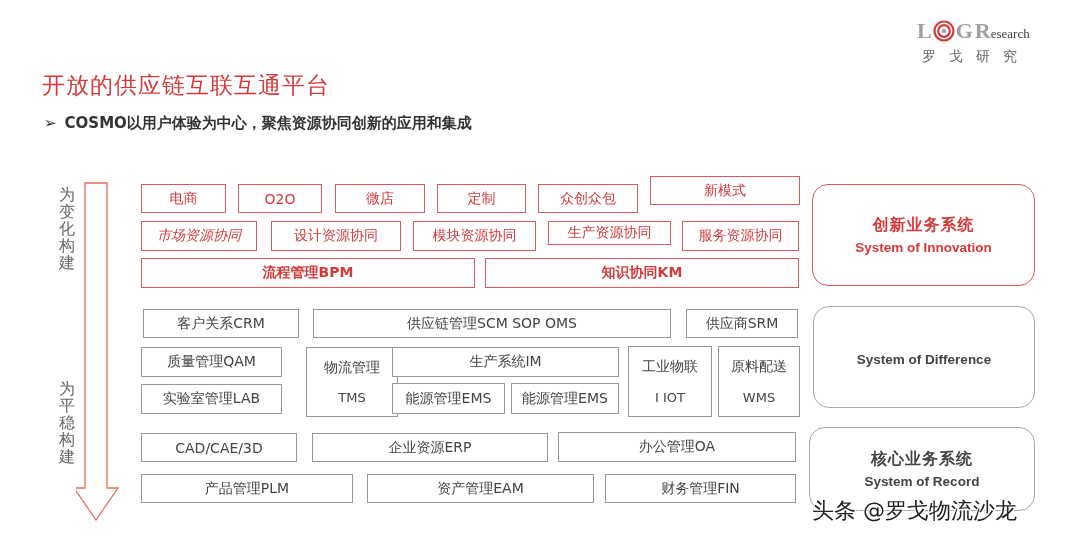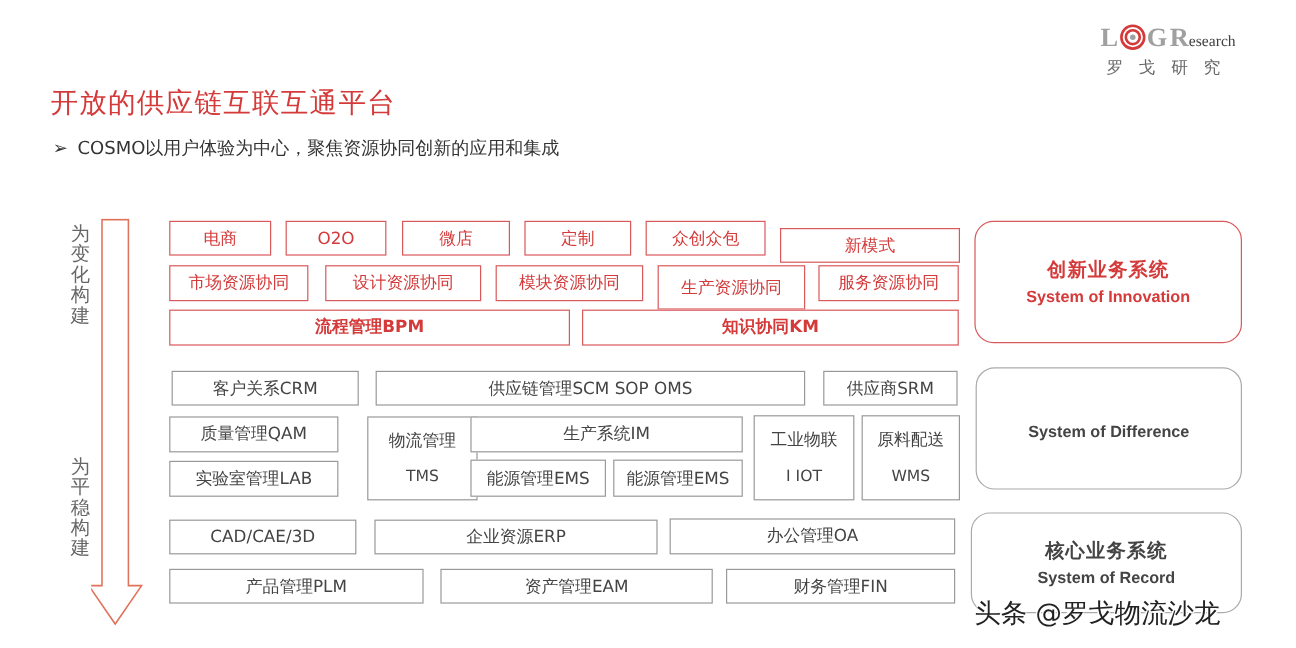--- a/index.html
+++ b/index.html
@@ -12,21 +12,21 @@
   .logo-top { position: absolute; left: 0; top: 0; height: 26px; display: flex; align-items: center; }
   .logo-L { font-family: "Liberation Serif", serif; font-weight: bold; font-size: 22px; color: #a0a0a0; line-height: 22px; }
   .logo-O { width: 22px; height: 22px; position: relative; margin: 0 1px; }
   .logo-G { font-family: "Liberation Serif", serif; font-weight: bold; font-size: 22px; color: #a0a0a0; line-height: 22px; }
   .logo-R { font-family: "Liberation Serif", serif; font-weight: bold; font-size: 22px; color: #a0a0a0; line-height: 22px; margin-left: 2px; }
   .logo-esearch { font-family: "Liberation Serif", serif; font-size: 13px; color: #404040; line-height: 22px; padding-top: 5px; }
   .logo-cn { position: absolute; left: 5px; top: 30px; font-size: 14px; color: #666; letter-spacing: 13px; white-space: nowrap; font-family: "DejaVu Serif", serif; }
 
   
   .title { left: 42px; top: 70px; font-size: 23px; color: #d43a3a; font-family: "DejaVu Serif", serif; letter-spacing: 1px; white-space: nowrap; }
-  .subtitle { left: 44px; top: 114px; font-size: 15px; font-weight: normal; color: #333; white-space: nowrap; }
+  .subtitle { left: 44px; top: 114px; font-size: 15px; font-weight: bold; color: #333; white-space: nowrap; }
   .subtitle .bullet { margin-right: 8px; }
 
   
   .arrow-svg { left: 76px; top: 182px; }
   .side-label { font-size: 16px; color: #666; width: 18px; line-height: 17px; text-align: center; word-break: break-all; }
   .side-top { left: 58px; top: 186px; }
   .side-bot { left: 58px; top: 380px; }
 
   
   .box { position: absolute; border: 1.2px solid #999; display: flex; align-items: center; justify-content: center;
@@ -75,26 +75,26 @@
   <path d="M5 1 H27 V306 H38 L16 338 L-6 306 H5 Z" transform="translate(4,0)" fill="#fff" stroke="#e0725a" stroke-width="1.3"></path>
 </svg>
 <div class="abs side-label side-top">为变化构建</div>
 <div class="abs side-label side-bot">为平稳构建</div>
 
 <div class="box red" style="left:141px;top:184px;width:85px;height:29px;">电商</div>
 <div class="box red" style="left:238px;top:184px;width:84px;height:29px;">O2O</div>
 <div class="box red" style="left:335px;top:184px;width:90px;height:29px;">微店</div>
 <div class="box red" style="left:437px;top:184px;width:89px;height:29px;">定制</div>
 <div class="box red" style="left:538px;top:184px;width:100px;height:29px;">众创众包</div>
-<div class="box red" style="left:650px;top:190px;width:150px;height:29px;">新模式</div>
+<div class="box red" style="left:650px;top:176px;width:150px;height:29px;">新模式</div>
 
-<div class="box red" style="left:141px;top:221px;width:116px;height:30px;">市场资源协同</div>
+<div class="box red" style="left:141px;top:221px;width:116px;height:30px;font-style:italic;">市场资源协同</div>
 <div class="box red" style="left:271px;top:221px;width:130px;height:30px;">设计资源协同</div>
 <div class="box red" style="left:413px;top:221px;width:123px;height:30px;">模块资源协同</div>
-<div class="box red" style="left:548px;top:221px;width:123px;height:37px;">生产资源协同</div>
+<div class="box red" style="left:548px;top:221px;width:123px;height:24px;">生产资源协同</div>
 <div class="box red" style="left:682px;top:221px;width:117px;height:30px;">服务资源协同</div>
 
 <div class="box red bold" style="left:141px;top:258px;width:334px;height:30px;">流程管理BPM</div>
 <div class="box red bold" style="left:485px;top:258px;width:314px;height:30px;">知识协同KM</div>
 
 <div class="panel red" style="left:812px;top:184px;width:223px;height:102px;">
   <div class="cn">创新业务系统</div>
   <div class="en">System of Innovation</div>
 </div>
 

